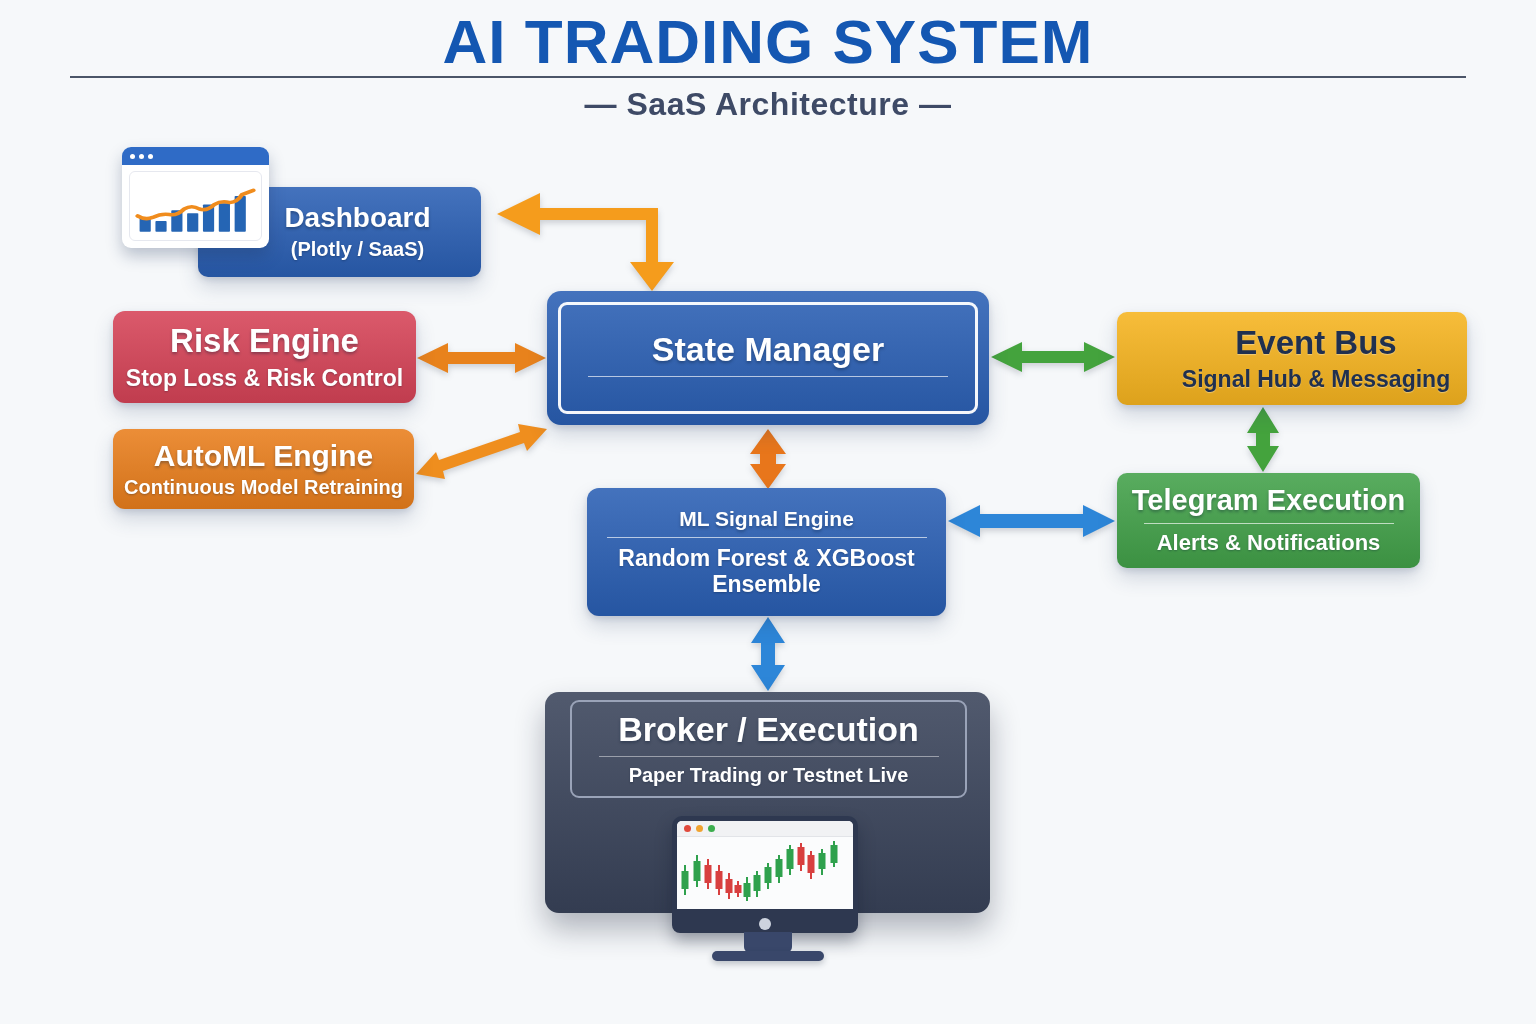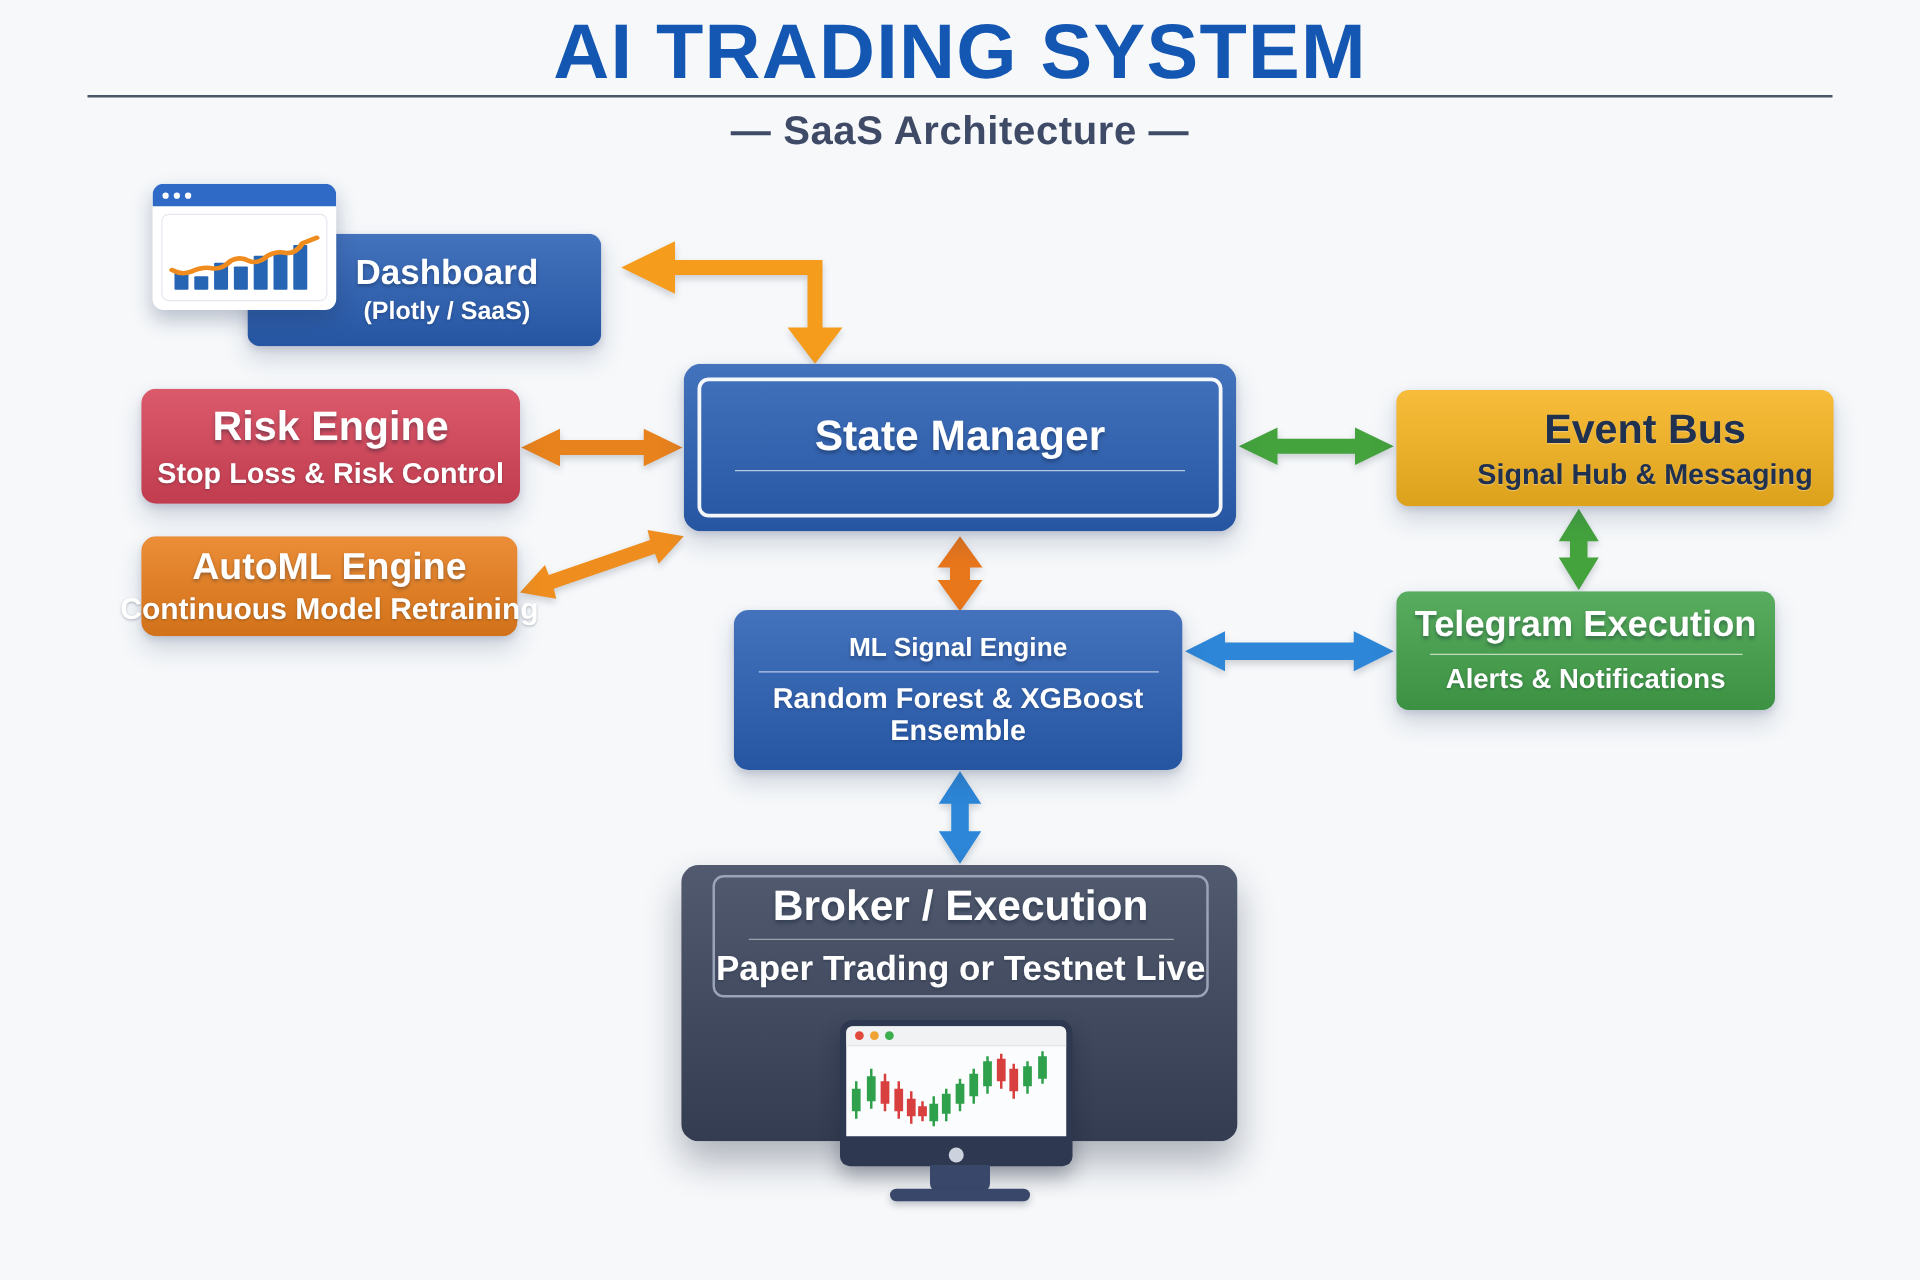--- a/index.html
+++ b/index.html
@@ -124,21 +124,21 @@
     </div>
   </div>
 
   <div class="node" style="left: 113px; top: 311px; width: 303px; height: 92px; background-color: rgb(214, 67, 87);">
     <div class="t" style="font-size:33px;">Risk Engine</div>
     <div class="s" style="font-size:23px;margin-top:6px;">Stop Loss &amp; Risk Control</div>
   </div>
 
   <div class="node" style="left: 113px; top: 429px; width: 301px; height: 80px; background-color: rgb(233, 126, 28);">
     <div class="t" style="font-size:30px;">AutoML Engine</div>
-    <div class="s" style="font-size:24px;margin-top:4px;text-align:center;">Continuous Model Retraining</div>
+    <div class="s" style="font-size:20px;margin-top:4px;text-align:center;">Continuous Model Retraining</div>
   </div>
 
   <div class="node" style="left: 547px; top: 291px; width: 442px; height: 134px; border-radius: 14px; background-color: rgb(42, 95, 180);">
     <div class="inner-frame"></div>
     <div class="t" style="font-size:34px;">State Manager</div>
     <div class="hr" style="width:360px;"></div>
   </div>
 
   <div class="node dark-text" style="left: 1117px; top: 312px; width: 302px; height: 93px; border-radius: 10px; background-color: rgb(246, 180, 31);">
     <div class="t" style="font-size:33px;">Event Bus</div>
@@ -154,21 +154,21 @@
   <div class="node" style="left: 587px; top: 488px; width: 359px; height: 128px; background-color: rgb(42, 95, 180);">
     <div class="t" style="font-size:21px;">ML Signal Engine</div>
     <div class="hr" style="width:320px;margin:7px auto;"></div>
     <div class="s" style="font-size:23px;white-space:normal;width:320px;">Random Forest &amp; XGBoost Ensemble</div>
   </div>
 
   <div class="node" style="left: 545px; top: 692px; width: 445px; height: 221px; border-radius: 14px; justify-content: flex-start; box-shadow: rgba(25, 35, 55, 0.32) 0px 16px 30px; background-color: rgb(57, 67, 90);">
     <div class="broker-panel">
       <div class="t" style="font-size:34px;">Broker / Execution</div>
       <div class="hr" style="width:340px;background:rgba(255,255,255,.45);margin:7px auto;"></div>
-      <div class="s" style="font-size:28px;">Paper Trading or Testnet Live</div>
+      <div class="s" style="font-size:20px;">Paper Trading or Testnet Live</div>
     </div>
   </div>
 
   <div class="monitor">
     <div class="monitor-screen">
       <div class="monitor-topbar">
         <span class="mdot" style="background-color: rgb(224, 73, 60);"></span>
         <span class="mdot" style="background-color: rgb(240, 163, 48);"></span>
         <span class="mdot" style="background-color: rgb(60, 174, 78);"></span>
       </div>

